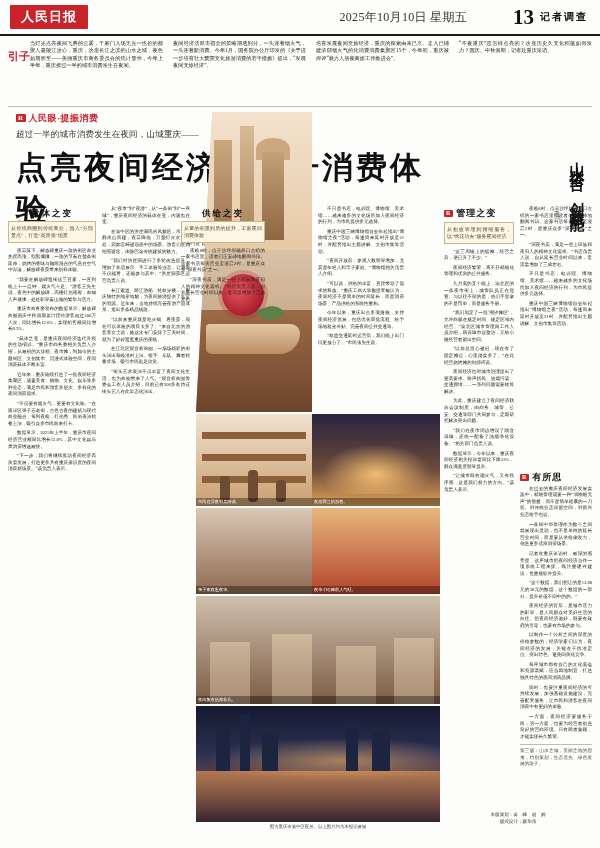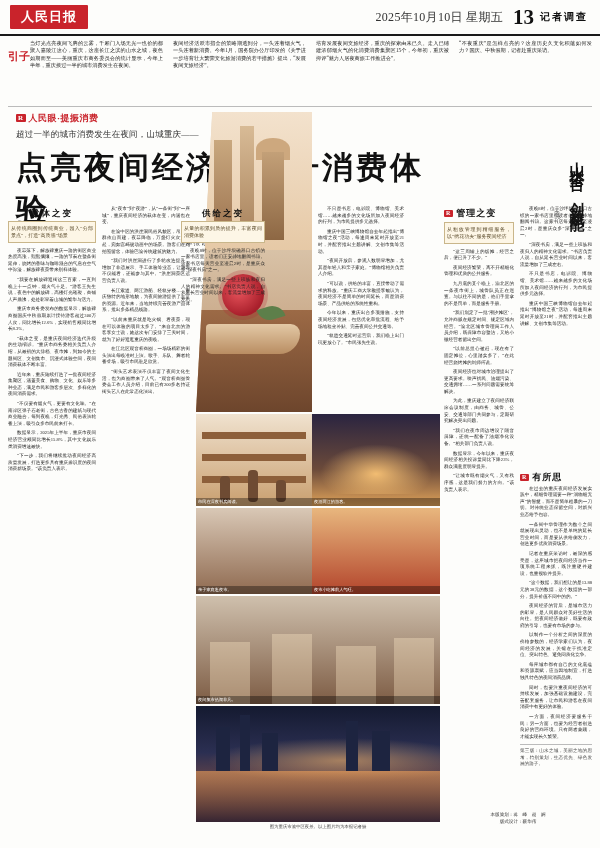--- a/index.html
+++ b/index.html
@@ -25,21 +25,21 @@
     font-size:13px;font-weight:bold;letter-spacing:1px;
     display:flex;align-items:center;justify-content:center;
     border-radius:1px;
   }
   .date{
     flex:1;text-align:right;padding-right:8px;
     font-size:12px;color:#333;letter-spacing:.3px;padding-left:23px;
   }
   .pagenum{
     font-size:21px;font-weight:bold;color:#111;
-    padding:0 6px 0 2px;line-height:1;
+    padding:0 6px 0 2px;line-height:1;margin-left:36px;
   }
   .sectionname{
     font-size:10px;font-weight:bold;color:#111;
     letter-spacing:2px;padding-right:12px;
   }
 
   
   .intro{
     position:absolute;left:8px;top:40px;width:584px;height:64px;
     display:flex;

